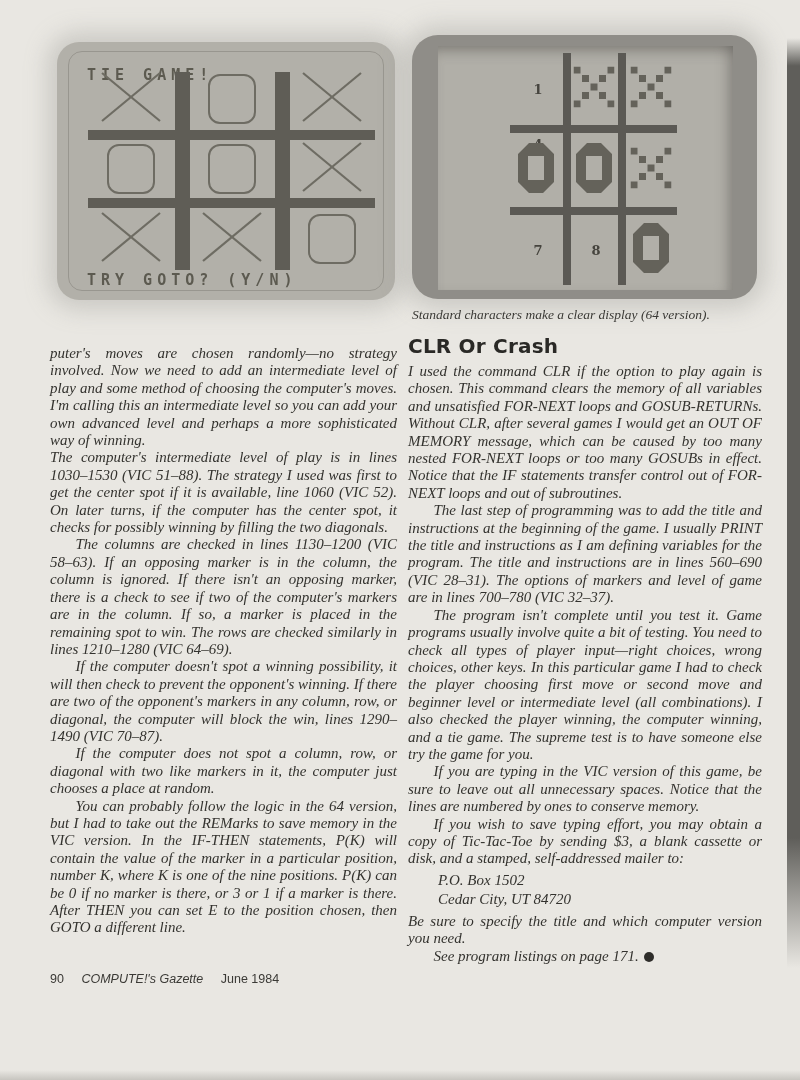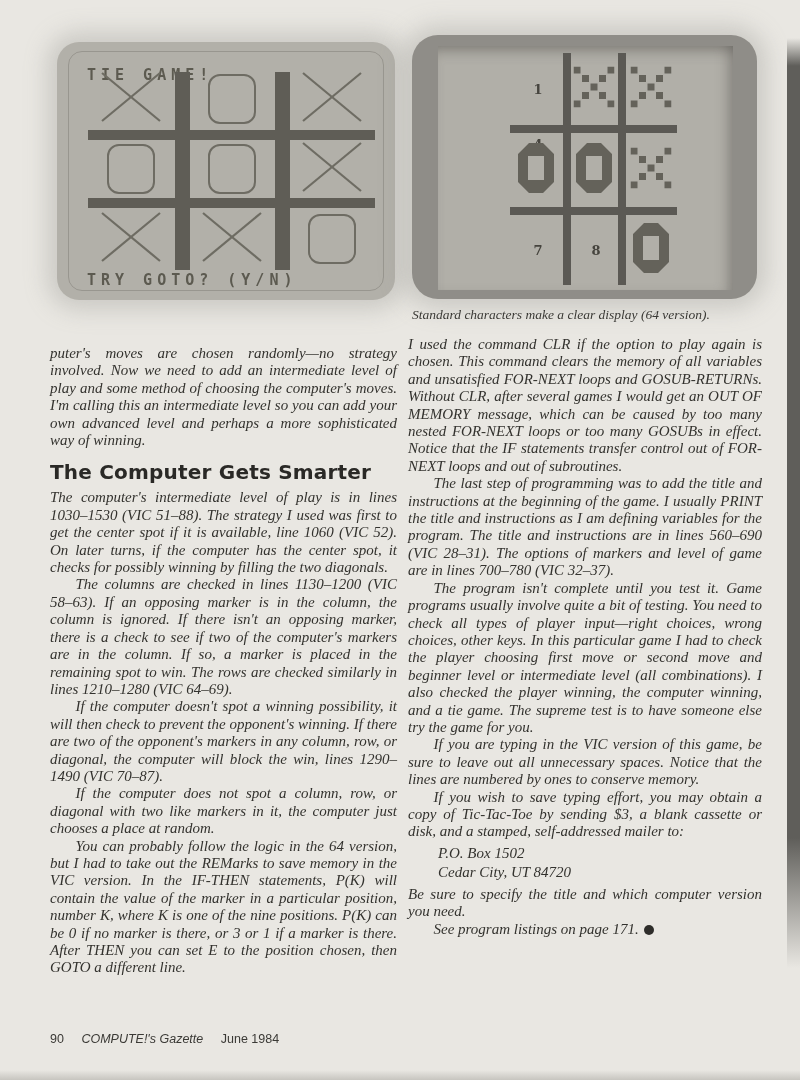--- a/index.html
+++ b/index.html
@@ -48,21 +48,21 @@
   .col p.indent{text-indent:1.7em;}
   h2{font-family:"DejaVu Sans",sans-serif;font-weight:800;font-size:20px;
      letter-spacing:.2px;color:#2a2926;margin:13px 0 6px 0;line-height:1.05;}
   .col-right h2{margin-top:0;}
   .address{font-style:italic;margin:3px 0 3px 30px;line-height:1.3;}
   .see{font-style:italic;}
   .endbug{display:inline-block;width:10px;height:10px;background:#2e2d2a;border-radius:50%;
           margin-left:5px;vertical-align:-1px;}
 
   
-  .footer{position:absolute;left:50px;top:1032px;font-family:"Liberation Sans",sans-serif;
+  .footer{position:absolute;left:50px;top:972px;font-family:"Liberation Sans",sans-serif;
           font-size:12.5px;color:#3b3a36;}
   .footer .mag{font-style:italic;margin-left:14px;}
   .footer .issue{margin-left:14px;}
 
   
   .edge-right{position:absolute;right:0;top:38px;width:13px;height:930px;
       background:linear-gradient(to bottom,rgba(95,94,90,0) 0%,#5f5e5a 3%,#5f5e5a 86%,rgba(95,94,90,0) 100%);}
   .edge-bottom{position:absolute;left:0;right:0;bottom:0;height:10px;
       background:linear-gradient(to bottom,rgba(120,118,112,0),rgba(120,118,112,.30));}
 </style>
@@ -159,31 +159,31 @@
         <div class="c64-number" style="left: 184px; top: 215px;">8</div>
         <div class="c64-marker" style="left: 239px; top: 215px;"><svg width="36" height="50" viewBox="0 0 36 50">
             <path fill-rule="evenodd" fill="#64625a" d="M11 0 L25 0 L36 11 L36 39 L25 50 L11 50 L0 39 L0 11 Z M10 13 L10 37 L26 37 L26 13 Z"></path>
           </svg></div>
       </div>
   </div>
   <div class="caption caption-c64">Standard characters make a clear display (64 version).</div>
 
   <div class="col col-left">
     <p class="noindent">puter's moves are chosen randomly—no strategy involved. Now we need to add an intermediate level of play and some method of choosing the computer's moves. I'm calling this an intermediate level so you can add your own advanced level and perhaps a more sophisticated way of winning.</p>
-    <h2>The Computer Gets Smarter</h2>
     <div>
         <p class="noindent">The computer's intermediate level of play is in lines 1030–1530 (VIC 51–88). The strategy I used was first to get the center spot if it is available, line 1060 (VIC 52). On later turns, if the computer has the center spot, it checks for possibly winning by filling the two diagonals.</p>
         <p class="indent">The columns are checked in lines 1130–1200 (VIC 58–63). If an opposing marker is in the column, the column is ignored. If there isn't an opposing marker, there is a check to see if two of the computer's markers are in the column. If so, a marker is placed in the remaining spot to win. The rows are checked similarly in lines 1210–1280 (VIC 64–69).</p>
         <p class="indent">If the computer doesn't spot a winning possibility, it will then check to prevent the opponent's winning. If there are two of the opponent's markers in any column, row, or diagonal, the computer will block the win, lines 1290–1490 (VIC 70–87).</p>
         <p class="indent">If the computer does not spot a column, row, or diagonal with two like markers in it, the computer just chooses a place at random.</p>
         <p class="indent">You can probably follow the logic in the 64 version, but I had to take out the REMarks to save memory in the VIC version. In the IF-THEN statements, P(K) will contain the value of the marker in a particular position, number K, where K is one of the nine positions. P(K) can be 0 if no marker is there, or 3 or 1 if a marker is there. After THEN you can set E to the position chosen, then GOTO a different line.</p>
       </div>
   </div>
 
   <div class="col col-right">
+    <h2>CLR Or Crash</h2>
     <div>
         <p class="noindent">I used the command CLR if the option to play again is chosen. This command clears the memory of all variables and unsatisfied FOR-NEXT loops and GOSUB-RETURNs. Without CLR, after several games I would get an OUT OF MEMORY message, which can be caused by too many nested FOR-NEXT loops or too many GOSUBs in effect. Notice that the IF statements transfer control out of FOR-NEXT loops and out of subroutines.</p>
         <p class="indent">The last step of programming was to add the title and instructions at the beginning of the game. I usually PRINT the title and instructions as I am defining variables for the program. The title and instructions are in lines 560–690 (VIC 28–31). The options of markers and level of game are in lines 700–780 (VIC 32–37).</p>
         <p class="indent">The program isn't complete until you test it. Game programs usually involve quite a bit of testing. You need to check all types of player input—right choices, wrong choices, other keys. In this particular game I had to check the player choosing first move or second move and beginner level or intermediate level (all combinations). I also checked the player winning, the computer winning, and a tie game. The supreme test is to have someone else try the game for you.</p>
         <p class="indent">If you are typing in the VIC version of this game, be sure to leave out all unnecessary spaces. Notice that the lines are numbered by ones to conserve memory.</p>
         <p class="indent">If you wish to save typing effort, you may obtain a copy of Tic-Tac-Toe by sending $3, a blank cassette or disk, and a stamped, self-addressed mailer to:</p>
       </div>
     <div class="address">
         <div>P.O. Box 1502</div>
         <div>Cedar City, UT 84720</div>

